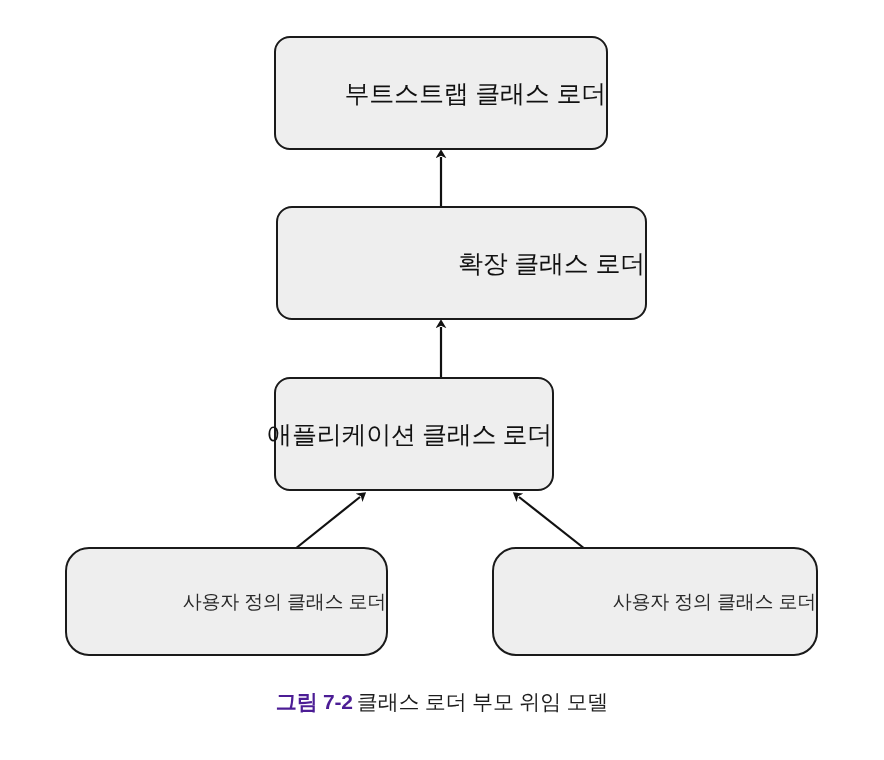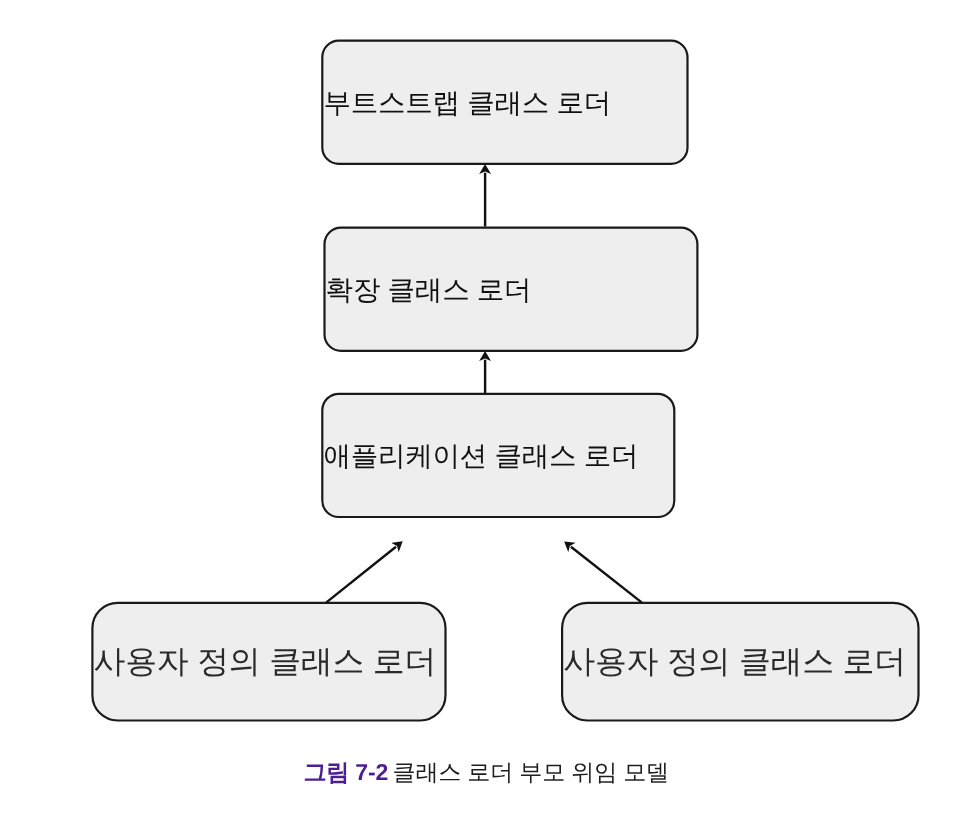--- a/index.html
+++ b/index.html
@@ -26,57 +26,57 @@
     height: 760px;
     pointer-events: none;
   }
   .node {
     position: absolute;
     box-sizing: border-box;
     background: #eeeeee;
     border: 2.2px solid #1a1a1a;
     display: flex;
     align-items: center;
-    justify-content: flex-start;
+    justify-content: flex-end;
     text-align: center;
     color: #111111;
     letter-spacing: -0.2px;
     white-space: nowrap;
-    margin-left: 18px;
   }
   .node-top {
     left: 274px;
     top: 36px;
     width: 334px;
     height: 114px;
     border-radius: 16px;
     font-size: 25px;
   }
   .node-ext {
     left: 276px;
     top: 206px;
-    width: 341px;
+    width: 371px;
     height: 114px;
     border-radius: 16px;
     font-size: 25px;
   }
   .node-app {
     left: 274px;
-    top: 357px;
-    width: 322px;
+    top: 377px;
+    width: 280px;
     height: 114px;
     border-radius: 16px;
     font-size: 25px;
+    font-family: Liberation Serif, serif;
   }
   .node-user {
     top: 547px;
     width: 323px;
     height: 109px;
     border-radius: 24px;
-    font-size: 29px;
+    font-size: 19px;
     color: #2a2a2a;
   }
   .node-user-left {
     left: 65px;
   }
   .node-user-right {
     left: 492px;
     width: 326px;
   }
   .caption {

